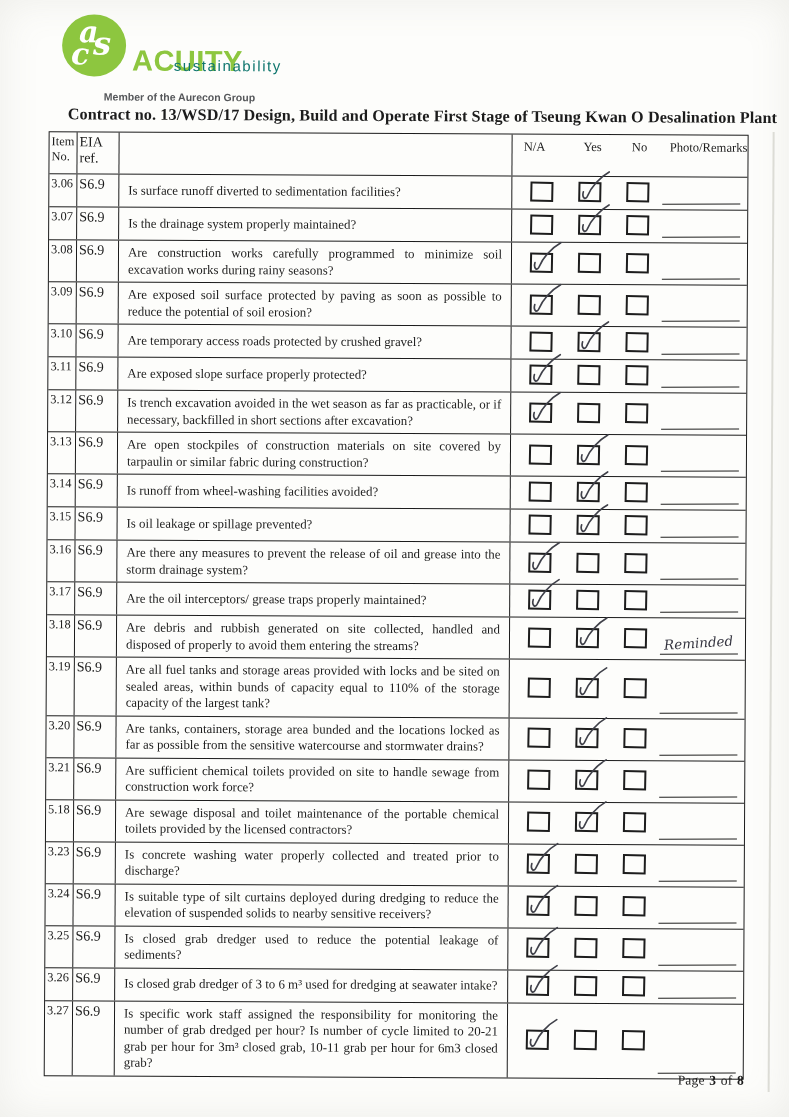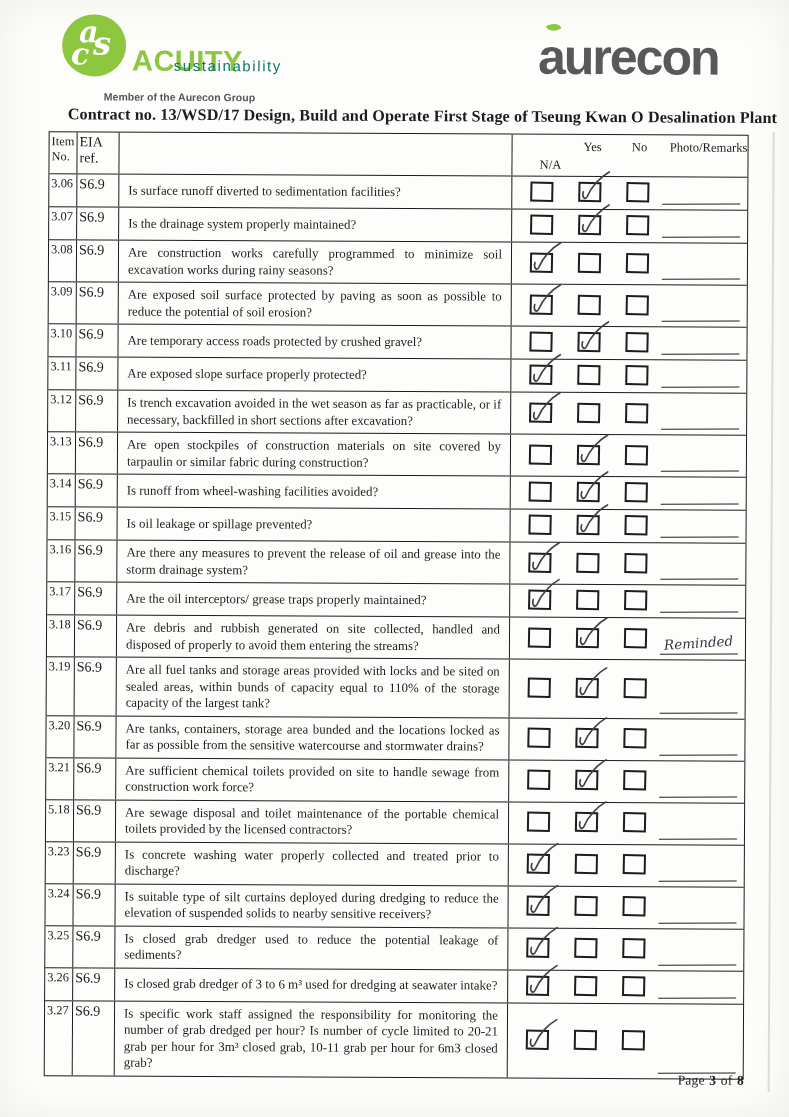--- a/index.html
+++ b/index.html
@@ -65,21 +65,21 @@
          border-left:1.5px solid var(--table_ink,#1c1c1c);border-right:1.5px solid var(--table_ink,#1c1c1c);}
   .c-q{flex:1 1 auto;display:flex;align-items:center;padding:4px 9px;box-sizing:border-box;}
   .c-q .qt{width:100%;font-size:12.9px;line-height:16.5px;text-align:justify;}
   .c-checks{width:236px;flex:0 0 236px;position:relative;box-sizing:border-box;
             border-left:1.8px solid var(--table_ink,#1c1c1c);}
 
   
   .thead{height:42px;min-height:42px;font-size:12.4px;}
   .thead .c-item span,.thead .c-ref span{display:block;}
   .hl{position:absolute;top:5px;transform:translateX(-50%);font-size:12.6px;white-space:nowrap;}
-  .hl-na{left:38px;margin-top:18px;} .hl-yes{left:80px;} .hl-no{left:127px;} .hl-rem{left:196px;}
+  .hl-na{left:22px;} .hl-yes{left:80px;} .hl-no{left:127px;} .hl-rem{left:196px;}
 
   
   .box{
     position:absolute;top:50%;margin-top:-11px;width:23px;height:20px;box-sizing:border-box;
     border:2px solid #1d1d1d;background:transparent;transform:rotate(0.8deg);
   }
   .box-na{left:18px;} .box-yes{left:66px;} .box-no{left:114px;}
   .box svg{position:absolute;left:-3px;top:-13px;overflow:visible;pointer-events:none;}
   .box svg path{stroke:var(--pen_ink,#3f4049);stroke-width:1.7;fill:none;stroke-linecap:round;}
 
@@ -109,23 +109,20 @@
       <div class="acuity-circle">
         <span class="m-a">a</span>
         <span class="m-c">c</span>
         <span class="m-s">s</span>
       </div>
       <div class="acuity-word">ACUITY</div>
       <div class="acuity-tag">sustainability</div>
       <div class="acuity-member">Member of the Aurecon Group</div>
     </div>
 
-    <div class="aurecon">
-      <span class="a0"><span class="aurecon-leaf"></span><span>a</span></span><span>urecon</span>
-    </div>
 
     <div class="doc-title">Contract no.  13/WSD/17 Design, Build and Operate First Stage of Tseung Kwan O Desalination Plant</div>
 
     <div class="ctable">
       <div class="trow thead">
         <div class="c-item">
           <span>Item</span>
           <span>No.</span>
         </div>
         <div class="c-ref">

